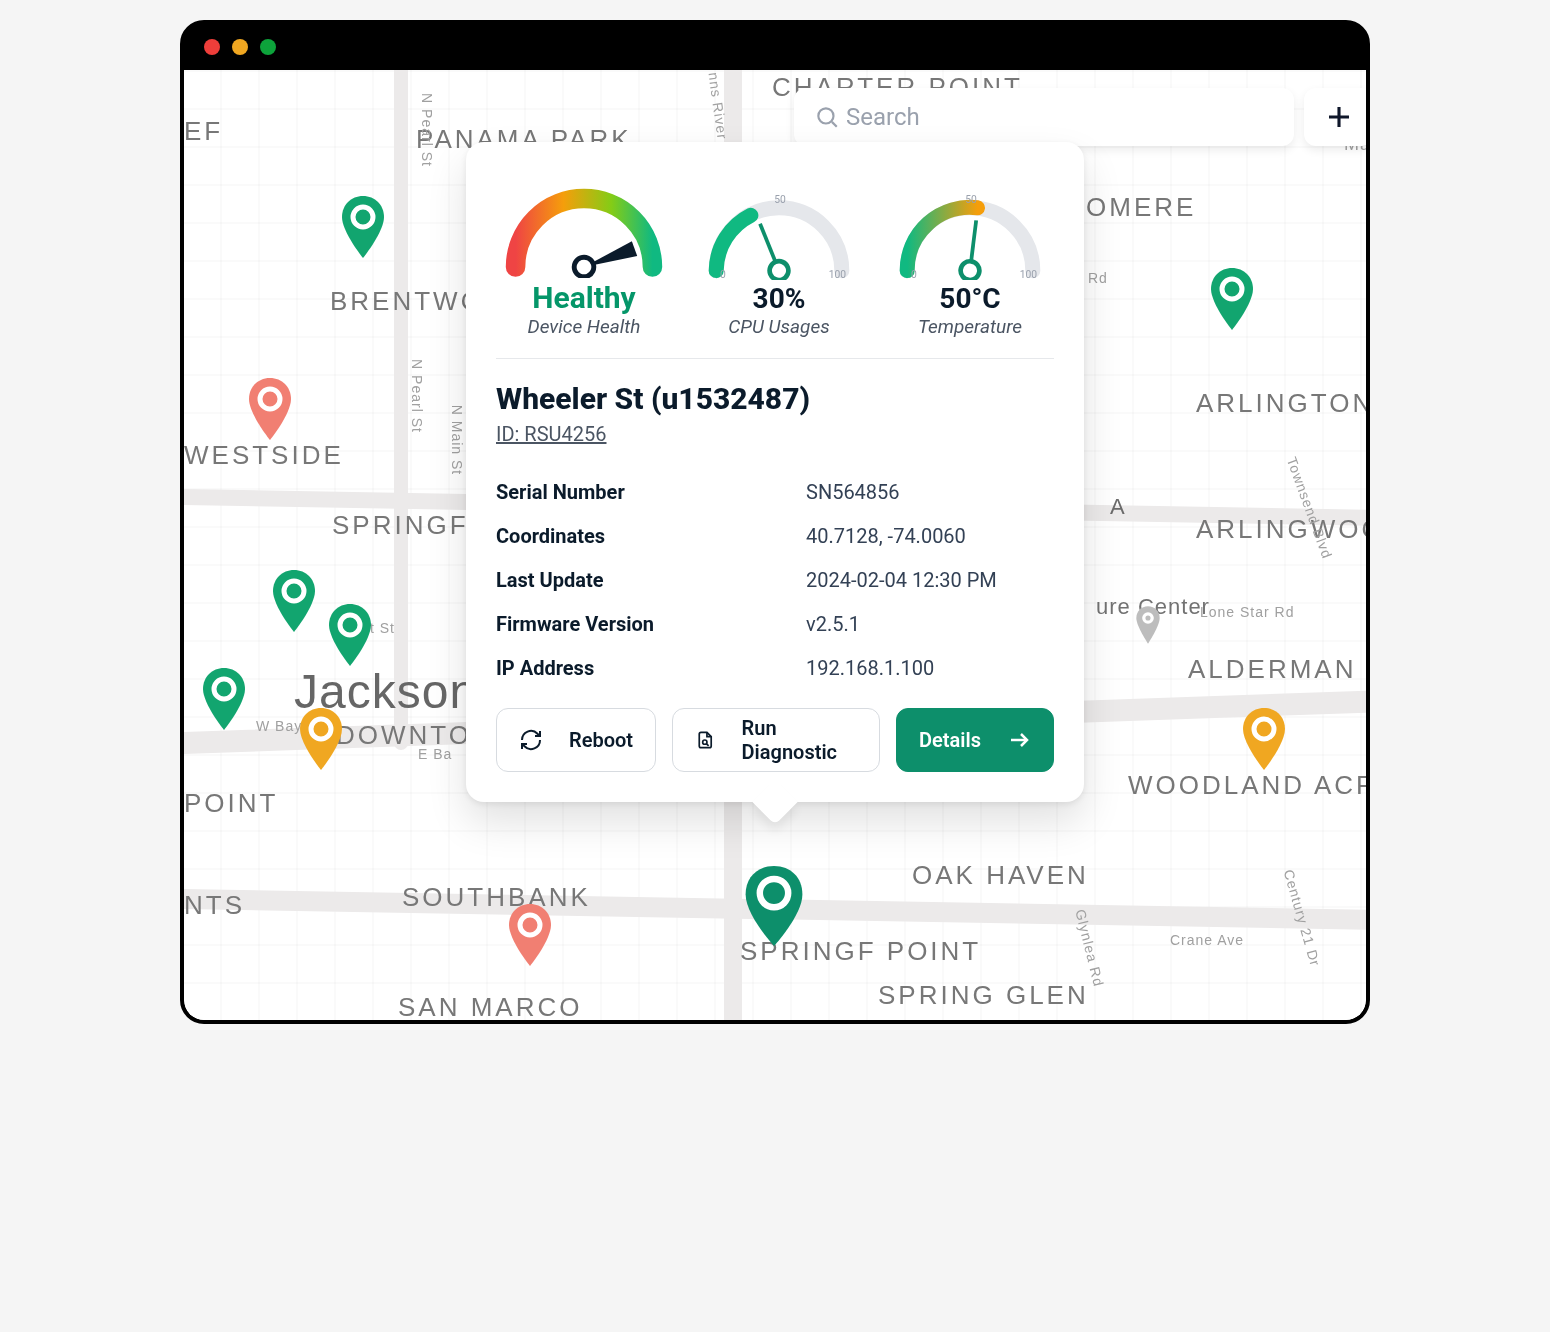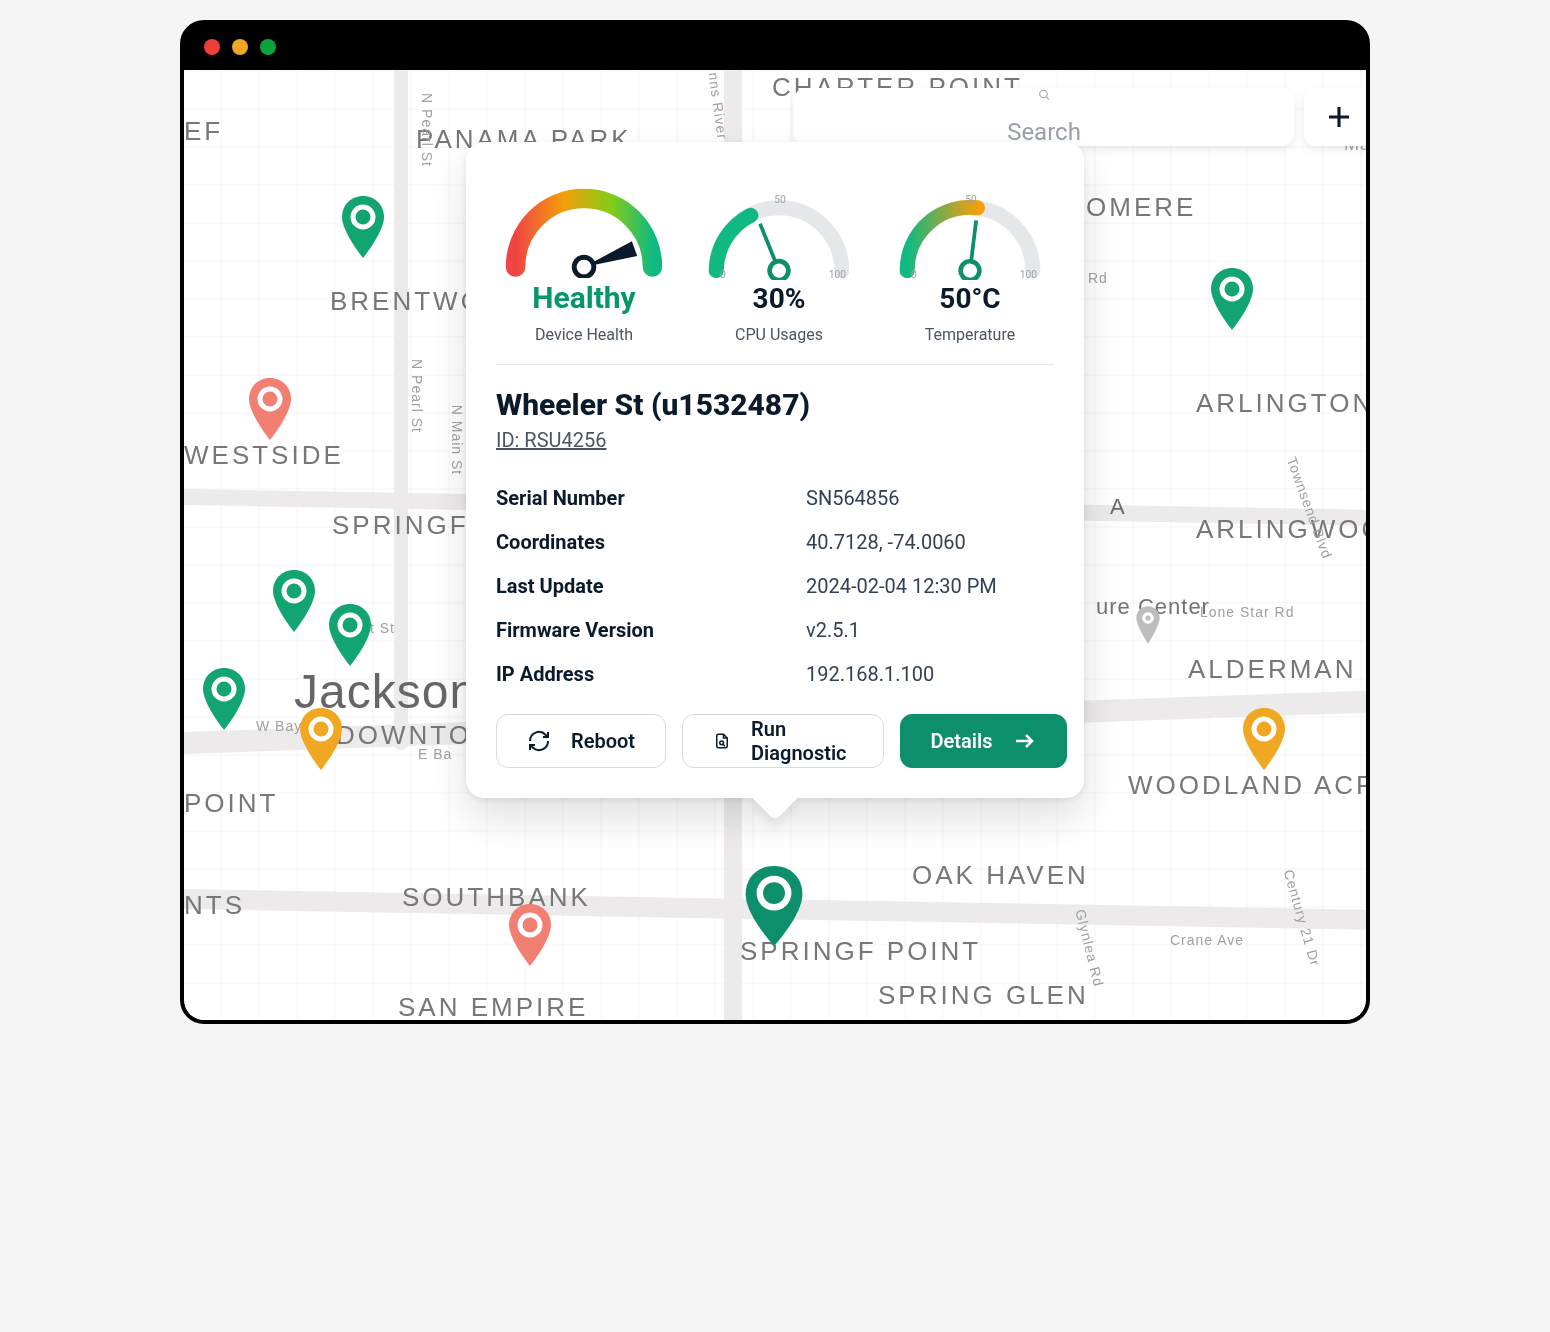--- a/index.html
+++ b/index.html
@@ -63,22 +63,22 @@
   .lg  { font-size:26px; font-weight:400; color:#777; letter-spacing:3px;}
   .xl  { font-size:48px; font-weight:400; color:#666; letter-spacing:1px;}
   .sm  { font-size:18px; color:#9c9c9c; letter-spacing:1px;}
   .tiny{ font-size:14px; color:#a0a0a0; letter-spacing:1px;}
 
   
   .search {
     position:absolute; top:18px; left:610px; width:500px; height:58px;
     background:#fff; border-radius:12px;
     box-shadow: 0 4px 10px rgba(0,0,0,.08);
-    display:flex; align-items:center; padding:0 20px; gap:17px;
-    color:#9aa1ad; font-size:24px;flex-direction:column;
+    display:flex; align-items:center; padding:0 20px; gap:6px;
+    color:#9aa1ad; font-size:24px;
   }
   .search svg{ width:26px; height:26px; stroke:#9aa1ad;}
   .add-btn {
     position:absolute; top:18px; right:-8px; width:70px; height:58px;
     background:#fff; border-radius:12px;
     box-shadow:0 4px 10px rgba(0,0,0,.08);
     display:flex; align-items:center; justify-content:center;
     font-size:40px; color:#0f172a;
   }
 
@@ -117,35 +117,35 @@
   .gauges {
     display:flex; justify-content:space-between; align-items:flex-end;
     padding-bottom:20px;
     border-bottom:1px solid #e6e8eb;
   }
   .gauge { text-align:center; }
   .g-big  svg { width:176px; height:110px; display:block;}
   .g-sm   svg { width:168px; height:90px;  display:block;}
   .g-val  { font-weight:700; color:#0b1b2b; font-size:28px; margin-top:2px;}
   .g-val.healthy { color:#059669; font-size:30px;}
-  .g-cap  { color:#4b5563; font-size:16px; margin-top:10px;}
+  .g-cap  { color:#4b5563; font-size:19px; margin-top:0;font-style:italic;}
   .tick   { font-size:11px; fill:#9aa1ad; }
 
   .title  { font-size:30px; font-weight:800; color:#0b1b2b; margin-top:22px;}
   .sub    { font-size:20px; color:#4b5563; margin-top:6px;text-decoration:underline; }
 
   .facts  { margin-top:24px; }
   .row    { display:flex; padding:10px 0; font-size:20px; }
   .row .k { width:310px; font-weight:700; color:#0b1b2b;}
   .row .v { color:#334155; }
 
   .actions { display:flex; gap:16px; margin-top:18px; }
   .btn {
-    display:flex; align-items:center; gap:20px;
-    height:54px; border-radius:12px; padding:0 30px;
+    display:flex; align-items:center; gap:26px;
+    height:64px; border-radius:12px; padding:0 22px;
     font-size:20px; font-weight:600; cursor:pointer;
     border:1px solid #d7dbe0; background:#fff; color:#0b1b2b;
   }
   .btn svg { width:24px; height:24px; }
   .btn.primary {
     background:#0d8f6b; border-color:#0d8f6b; color:#fff; margin-left:auto;
   }
 </style>
 </head>
 <body>
@@ -170,21 +170,21 @@
     <div class="map-label lg" style="left:232px; top:54px;">PANAMA PARK</div>
     <div class="map-label lg" style="left:0px;   top:46px;">EF</div>
     <div class="map-label lg" style="left:146px; top:216px;">BRENTWOOD</div>
     <div class="map-label lg" style="left:0px;   top:370px;">WESTSIDE</div>
     <div class="map-label lg" style="left:148px; top:440px;">SPRINGF</div>
     <div class="map-label xl" style="left:110px; top:594px;">Jackson</div>
     <div class="map-label lg" style="left:152px; top:650px;">DOWNTOWN</div>
     <div class="map-label lg" style="left:0px;   top:718px;">POINT</div>
     <div class="map-label lg" style="left:0px;   top:820px;">NTS</div>
     <div class="map-label lg" style="left:218px; top:812px;">SOUTHBANK</div>
-    <div class="map-label lg" style="left:214px; top:922px;">SAN EMPIRE</div>
+    <div class="map-label lg" style="left:214px; top:922px;">SAN MARCO</div>
     <div class="map-label lg" style="left:556px; top:866px;">SPRINGF POINT</div>
     <div class="map-label lg" style="left:694px; top:910px;">SPRING GLEN</div>
     <div class="map-label lg" style="left:728px; top:790px;">OAK HAVEN</div>
     <div class="map-label lg" style="left:944px; top:700px; text-align:center; line-height:1.2;">WOODLAND ACRES</div>
     <div class="map-label lg" style="left:1004px; top:584px; line-height:1.2;">ALDERMAN PARK</div>
     <div class="map-label lg" style="left:1012px; top:444px;">ARLINGWOOD</div>
     <div class="map-label lg" style="left:1012px; top:318px;">ARLINGTON H</div>
     <div class="map-label lg" style="left:902px;  top:122px;">OMERE</div>
 
     <div class="map-label sm" style="left:912px; top:524px; font-size:22px; color:#727272;">ure Center</div>

